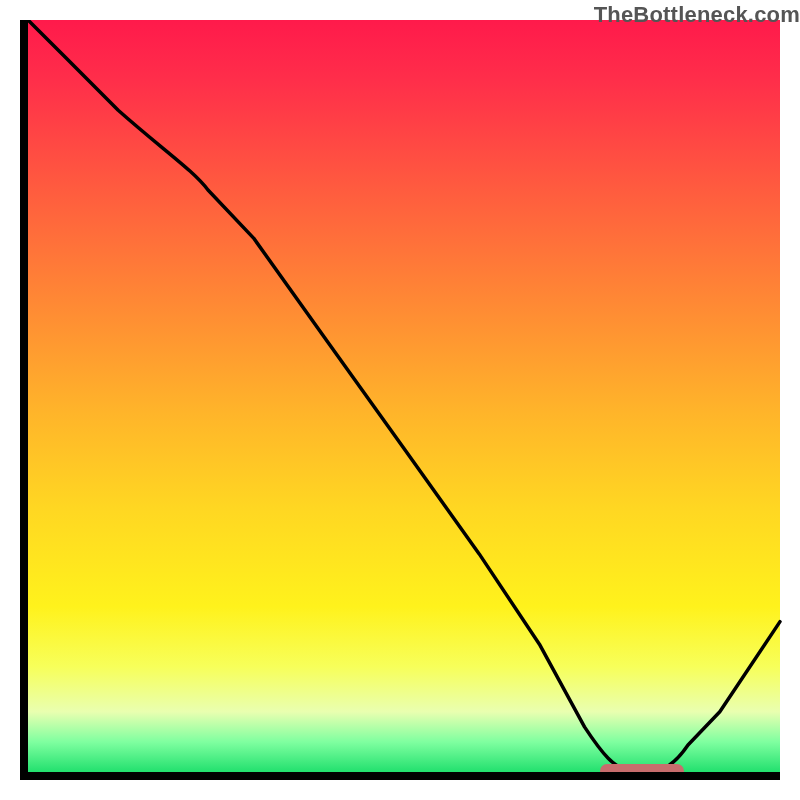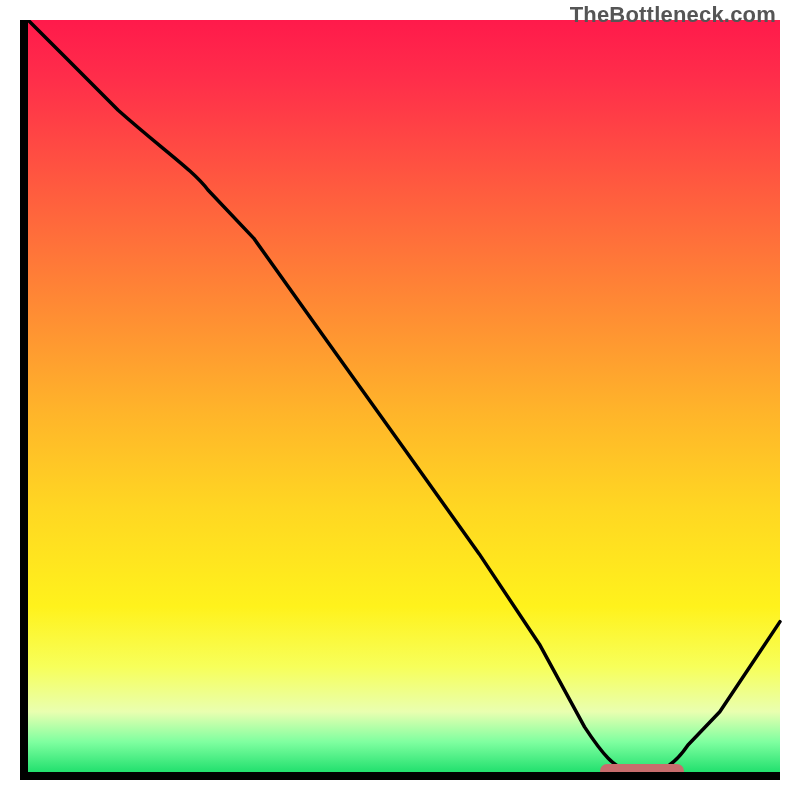--- a/index.html
+++ b/index.html
@@ -12,21 +12,21 @@
   }
   .canvas {
     position: relative;
     width: 800px;
     height: 800px;
     overflow: hidden;
   }
   .watermark {
     position: absolute;
     top: 2px;
-    right: 24px;
+    right: 0;
     font-size: 22px;
     font-weight: 600;
     color: #555;
     letter-spacing: 0.2px;
     z-index: 50;
   }
   .frame {
     position: absolute;
     left: 20px;
     top: 20px;

